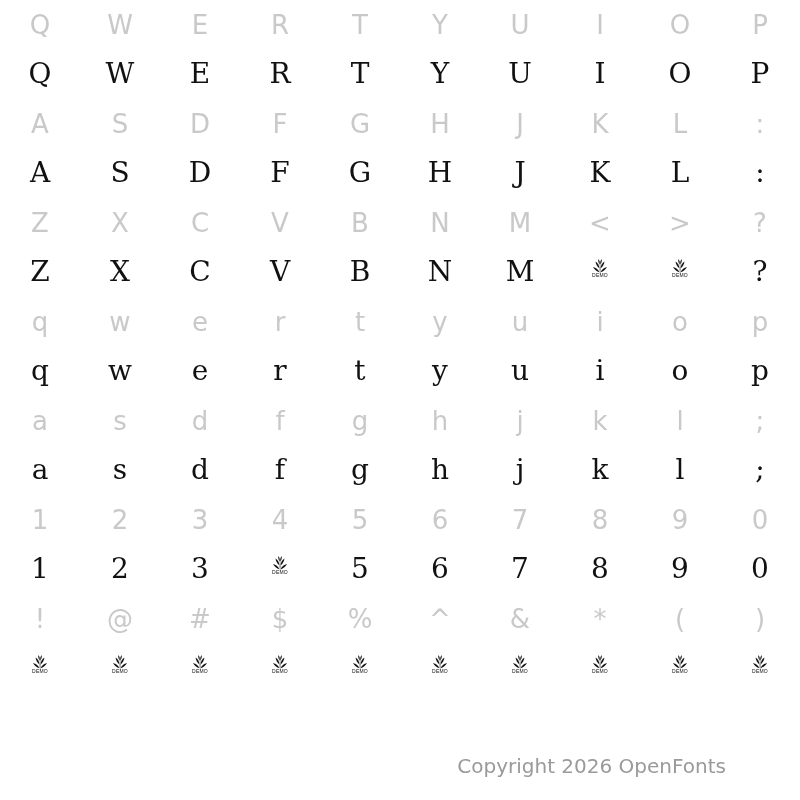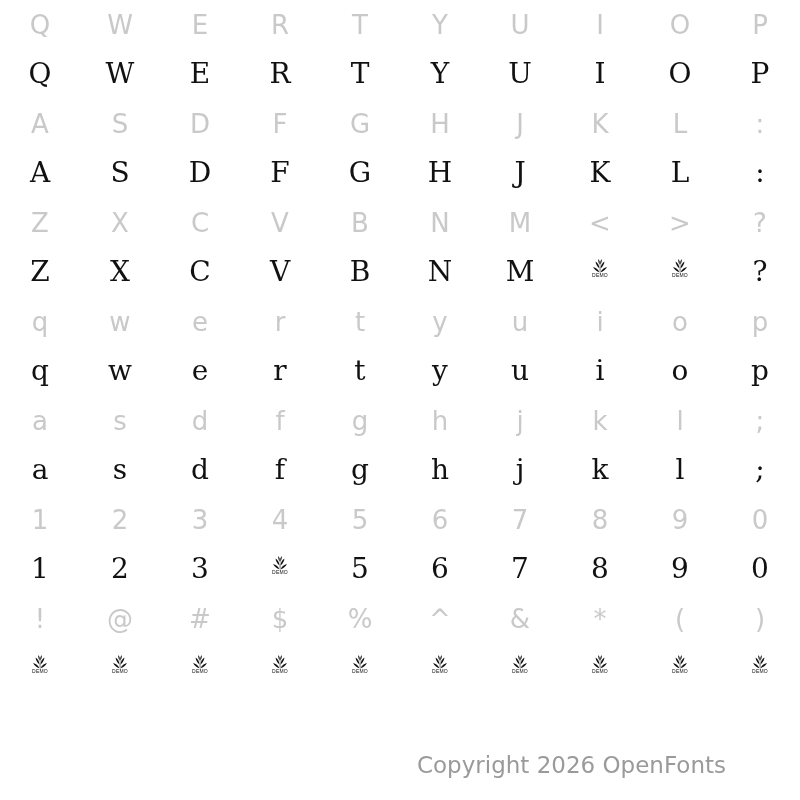--- a/index.html
+++ b/index.html
@@ -81,21 +81,21 @@
     position: absolute;
     left: 0;
     bottom: 22px;
     width: 800px;
     text-align: right;
     padding-right: 74px;
     box-sizing: border-box;
   }
   #footer .copy {
     color: #9a9a9a;
-    font-size: 23px;
+    font-size: 20px;
     font-family: "DejaVu Sans", sans-serif;
   }
 </style>
 </head>
 <body>
 
 <div id="keymap">
     <div class="cell ref">Q</div>
     <div class="cell ref">W</div>
     <div class="cell ref">E</div>

